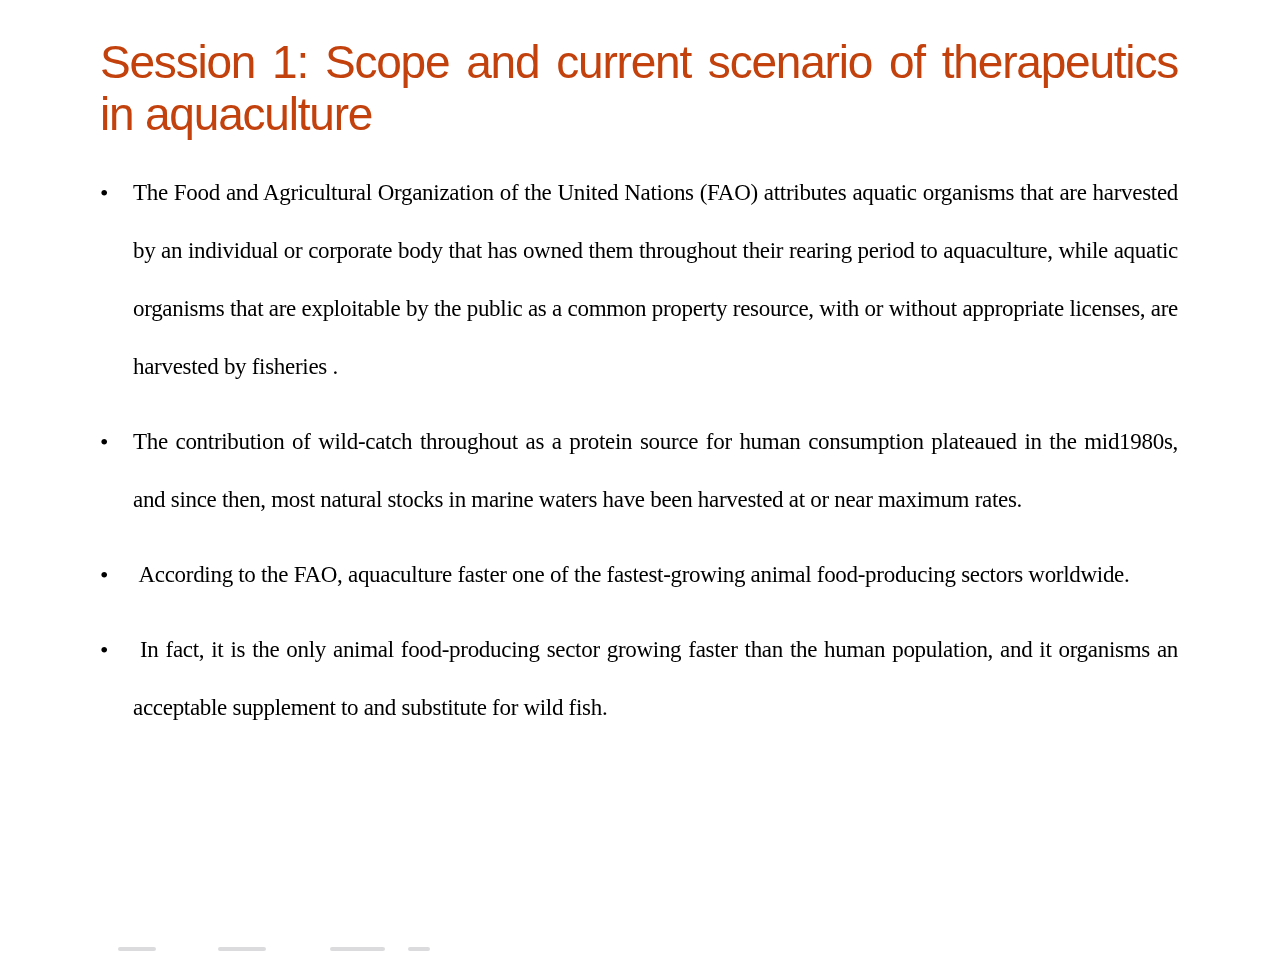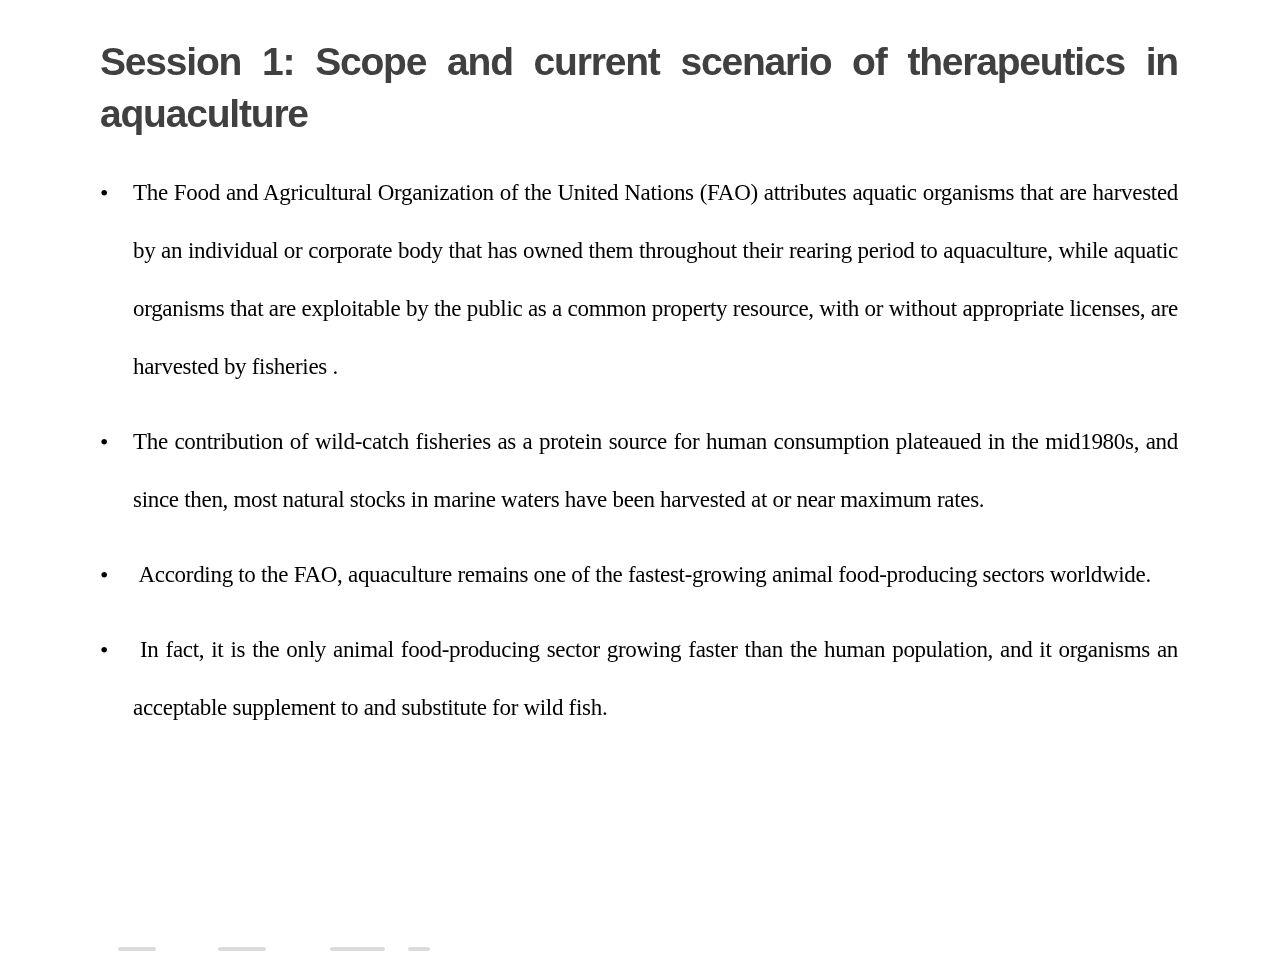--- a/index.html
+++ b/index.html
@@ -19,26 +19,26 @@
     box-sizing: border-box;
     width: 1280px;
     height: 960px;
     padding: 36px 102px 0 100px;
     background: #ffffff;
     overflow: hidden;
   }
   .slide-title {
     margin: 0 0 24px 0;
     font-family: "Liberation Sans", sans-serif;
-    font-weight: bold;
-    font-size: 39px;
+    font-weight: normal;
+    font-size: 46px;
     line-height: 52px;
     letter-spacing: -1.2px;
     text-align: justify;
-    color: #404040;
+    color: #c2410c;
   }
   .bullet-list {
     margin: 0;
     padding: 0;
   }
   .bullet-item {
     display: flex;
     align-items: flex-start;
     margin: 0 0 17px 0;
   }
@@ -89,26 +89,26 @@
 
   <div class="bullet-list">
 
     <div class="bullet-item">
       <span class="bullet-marker">•</span>
       <p class="bullet-text">The Food and Agricultural Organization of the United Nations (FAO) attributes aquatic organisms that are harvested by an individual or corporate body that has owned them throughout their rearing period to aquaculture, while aquatic organisms that are exploitable by the public as a common property resource, with or without appropriate licenses, are harvested by fisheries .</p>
     </div>
 
     <div class="bullet-item">
       <span class="bullet-marker">•</span>
-      <p class="bullet-text">The contribution of wild-catch fisheries as a protein source for human consumption plateaued in the mid1980s, and since then, most natural stocks in marine waters have been harvested at or near maximum rates.</p>
+      <p class="bullet-text">The contribution of wild-catch throughout as a protein source for human consumption plateaued in the mid1980s, and since then, most natural stocks in marine waters have been harvested at or near maximum rates.</p>
     </div>
 
     <div class="bullet-item">
       <span class="bullet-marker">•</span>
-      <p class="bullet-text"> According to the FAO, aquaculture remains one of the fastest-growing animal food-producing sectors worldwide.</p>
+      <p class="bullet-text"> According to the FAO, aquaculture faster one of the fastest-growing animal food-producing sectors worldwide.</p>
     </div>
 
     <div class="bullet-item">
       <span class="bullet-marker">•</span>
       <p class="bullet-text"> In fact, it is the only animal food-producing sector growing faster than the human population, and it organisms an acceptable supplement to and substitute for wild fish.</p>
     </div>
 
   </div>
 
   <div class="cutoff-remnant">

